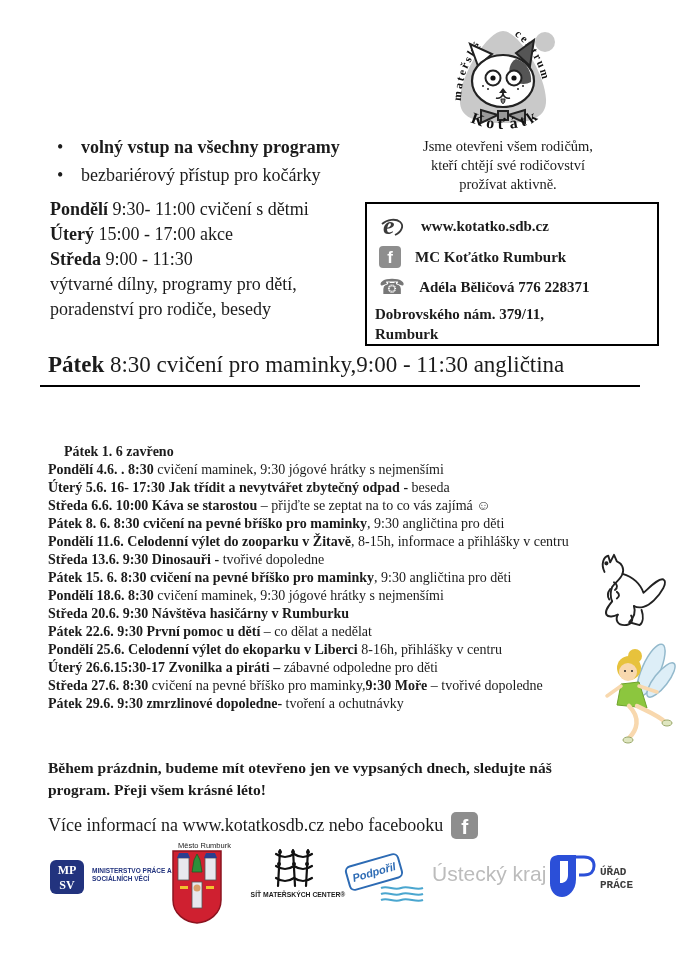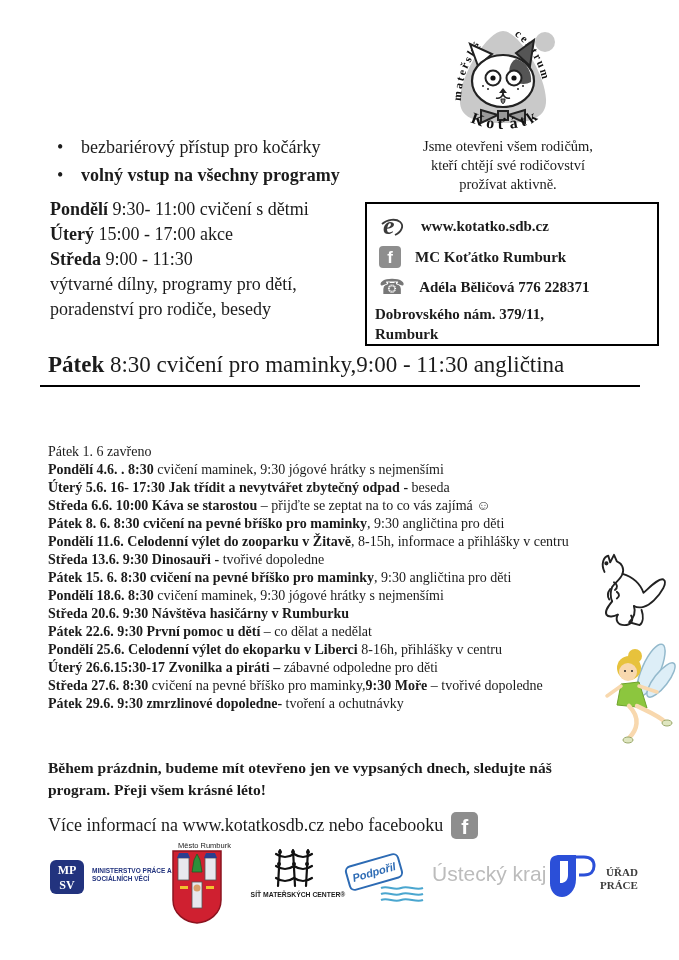--- a/index.html
+++ b/index.html
@@ -56,21 +56,21 @@
   .sit-label{left:248px;top:891px;width:100px;font-size:6.8px;font-weight:bold;
       font-family:"Liberation Sans",sans-serif;text-align:center;}
   .podporil-wrap{left:346px;top:853px;width:84px;height:52px;}
   .podporil-stamp{position:absolute;left:0;top:6px;width:52px;height:22px;border:2px solid #2d6bb4;
       border-radius:6px;transform:rotate(-16deg);color:#2d6bb4;font-weight:bold;font-style:italic;
       font-size:11px;font-family:"Liberation Sans",sans-serif;display:flex;align-items:center;justify-content:center;background:#fff;}
   .podporil-green{position:absolute;left:40px;top:2px;width:36px;height:36px;border:2px solid #3fae49;
       transform:rotate(8deg);background:#fff;z-index:-1;}
   .ustecky{left:432px;top:862px;font-size:21px;color:#bcbcbc;font-family:"Liberation Sans",sans-serif;}
   .up-label{left:600px;top:866px;font-size:11px;font-weight:bold;color:#3c3c3c;
-      font-family:Liberation Serif, serif;line-height:13px;text-align:right;}
+      font-family:Liberation Mono, monospace;line-height:13px;}
 </style>
 </head>
 <body>
 
 <div class="page">
 
 
   <div class="abs" style="left:428px;top:26px;width:150px;height:116px;">
     <svg width="150" height="116" viewBox="0 0 150 116">
       <defs>
@@ -109,22 +109,22 @@
     </svg>
   </div>
 
   <div class="abs welcome">
       <div><span>Jsme otevřeni všem rodičům,</span></div>
       <div><span>kteří chtějí své rodičovství</span></div>
       <div><span>prožívat aktivně.</span></div>
     </div>
 
   <div class="abs bullets">
+      <div class="bullet-line"><span style="font-weight: bold;">volný vstup na všechny programy</span></div>
       <div class="bullet-line"><span>bezbariérový přístup pro kočárky</span></div>
-      <div class="bullet-line"><span style="font-weight: bold;">volný vstup na všechny programy</span></div>
     </div>
 
   <div class="abs schedule">
       <div><span style="font-weight: bold;">Pondělí </span><span>9:30- 11:00 cvičení s dětmi</span></div>
       <div><span style="font-weight: bold;">Úterý </span><span>15:00 - 17:00 akce</span></div>
       <div><span style="font-weight: bold;">Středa </span><span>9:00 - 11:30</span></div>
       <div><span>výtvarné dílny, programy pro dětí,</span></div>
       <div><span>poradenství pro rodiče, besedy</span></div>
     </div>
 
@@ -152,21 +152,21 @@
 
   <div class="abs friday-line">
       <div><span style="font-weight: bold;">Pátek </span><span>8:30 cvičení pro maminky,9:00 - 11:30 angličtina</span></div>
     </div>
 
   <div class="abs rule"></div>
 
 
 
   <div class="abs program">
-      <div class="program-item"><span style="font-weight: normal;">Pátek 1. 6 zavřeno</span></div>
+      <div class="program-item"><span style="font-weight: bold; margin-left: 16px;">Pátek 1. 6 zavřeno</span></div>
       <div class="program-item"><span style="font-weight: bold;">Pondělí 4.6. . 8:30</span><span> cvičení maminek, 9:30 jógové hrátky s nejmenšími</span></div>
       <div class="program-item"><span style="font-weight: bold;">Úterý 5.6. 16- 17:30 Jak třídit a nevytvářet zbytečný odpad - </span><span>beseda</span></div>
       <div class="program-item"><span style="font-weight: bold;">Středa 6.6. 10:00 Káva se starostou</span><span> – přijďte se zeptat na to co vás zajímá ☺</span></div>
       <div class="program-item"><span style="font-weight: bold;">Pátek 8. 6.  8:30 cvičení na pevné bříško pro maminky</span><span>, 9:30 angličtina pro děti</span></div>
       <div class="program-item"><span style="font-weight: bold;">Pondělí 11.6. Celodenní výlet do zooparku v Žitavě</span><span>, 8-15h, informace a přihlášky v centru</span></div>
       <div class="program-item"><span style="font-weight: bold;">Středa 13.6. 9:30 Dinosauři -</span><span> tvořivé dopoledne</span></div>
       <div class="program-item"><span style="font-weight: bold;">Pátek 15. 6.  8:30 cvičení na pevné bříško pro maminky</span><span>, 9:30 angličtina pro děti</span></div>
       <div class="program-item"><span style="font-weight: bold;">Pondělí 18.6. 8:30</span><span> cvičení maminek, 9:30 jógové hrátky s nejmenšími</span></div>
       <div class="program-item"><span style="font-weight: bold;">Středa 20.6. 9:30 Návštěva hasičárny v Rumburku</span></div>
       <div class="program-item"><span style="font-weight: bold;">Pátek 22.6.  9:30 První pomoc u dětí</span><span> – co dělat a nedělat</span></div>

